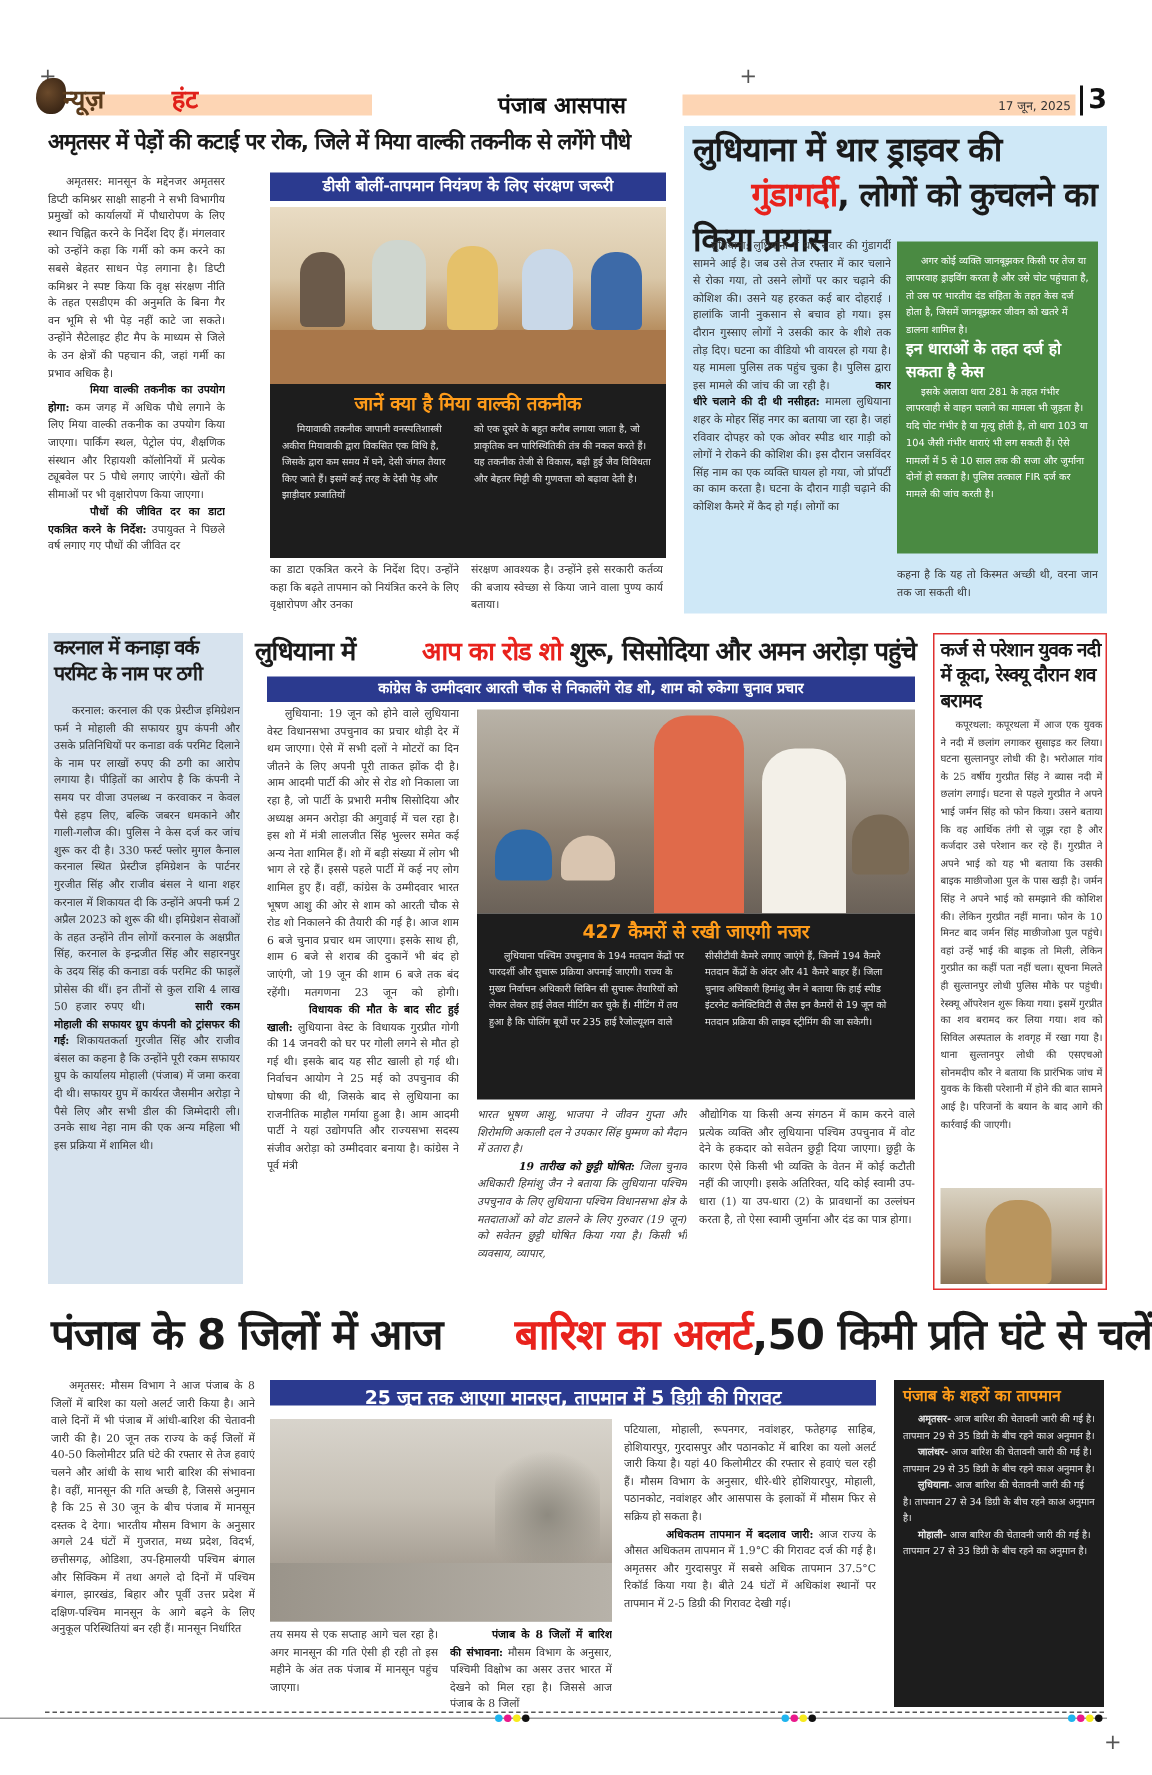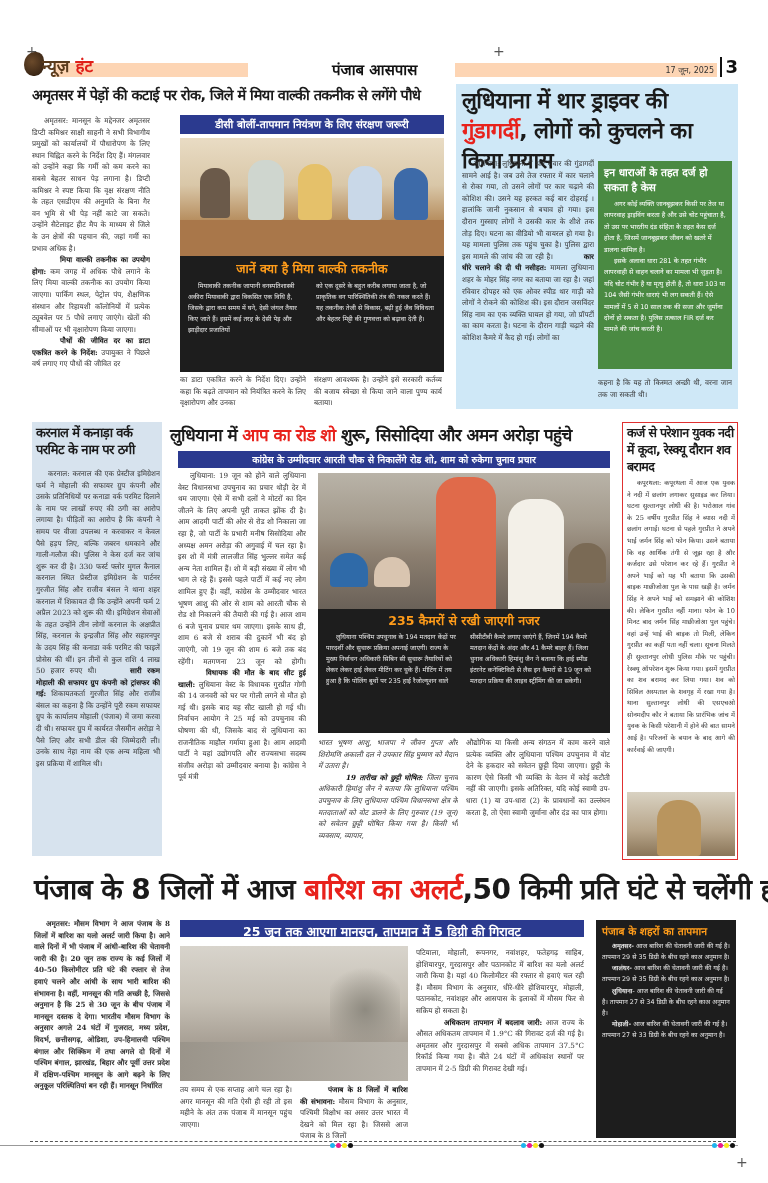--- a/index.html
+++ b/index.html
@@ -9,21 +9,21 @@
   .reg { position: absolute; font-size: 14px; color: #555; line-height: 1; }
   .masthead { position: absolute; left: 30px; top: 60px; width: 708px; height: 20px; }
   .mh-bar { position: absolute; top: 3px; height: 14px; background: #fdd5b4; }
   .logo { position: absolute; left: 12px; top: -6px; font: bold 17px "DejaVu Sans", sans-serif; color: #5a3b1c; }
   .logo .red { color: #e0201a; }
   .bird { position: absolute; left: -6px; top: -8px; width: 20px; height: 24px; background: radial-gradient(circle at 40% 40%, #6b4a2b, #2a1a0e); border-radius: 60% 40% 50% 50%; }
   .section-title { position: absolute; left: 302px; top: -1px; font: bold 15px "DejaVu Sans", sans-serif; color: #111; }
   .date { position: absolute; right: 16px; top: 4px; font-size: 8px; color: #333; }
   .pageno { position: absolute; right: 0; top: -3px; font: bold 18px "DejaVu Sans", sans-serif; color: #111; border-left: 2px solid #111; padding-left: 3px; line-height: 20px; }
   .hl { font-family: "DejaVu Sans", sans-serif; font-weight: bold; color: #1a1a1a; letter-spacing: -0.6px; }
-  .red { color: #e8221c; }
+  .red { color: #e8221c; margin-left: 39px; }
   .txt { font-family: "DejaVu Serif", serif; font-size: 7.2px; line-height: 11.6px; color: #333; text-align: justify; overflow: hidden; }
   .txt b { color: #111; margin-left: 16px; }
   .bluebar { background: #2b3a8f; color: #fff; font-weight: bold; text-align: center; font-family: "DejaVu Sans", sans-serif; }
   .photo { overflow: hidden; }
   .blackbox { background: #1d1d1d; color: #f2f2f2; }
   .blackbox .bt { color: #ff9c1a; font-weight: bold; text-align: center; font-family: "DejaVu Sans", sans-serif; }
   .blackbox .bx { font-family: "DejaVu Sans", sans-serif; font-size: 6.4px; line-height: 11px; color: #e8e8e8; }
   .greenbox { background: #4a8a42; color: #fff; }
   .lightblue { background: #cfe8f7; }
   .lightgray { background: #d7e3ee; }
@@ -90,22 +90,22 @@
   <span class="red">गुंडागर्दी</span><span>, लोगों को कुचलने का किया प्रयास</span>
 </div>
 
 <div class="abs txt" style="left:462px;top:158px;width:132px;height:246px;">
   <span style="padding-left:12px;">लुधियाना: लुधियाना में थार सवार की गुंडागर्दी सामने आई है। जब उसे तेज रफ्तार में कार चलाने से रोका गया, तो उसने लोगों पर कार चढ़ाने की कोशिश की। उसने यह हरकत कई बार दोहराई । हालांकि जानी नुकसान से बचाव हो गया। इस दौरान गुस्साए लोगों ने उसकी कार के शीशे तक तोड़ दिए। घटना का वीडियो भी वायरल हो गया है। यह मामला पुलिस तक पहुंच चुका है। पुलिस द्वारा इस मामले की जांच की जा रही है।</span>
   <b style="padding-left:12px;">कार धीरे चलाने की दी थी नसीहत:</b>
   <span>मामला लुधियाना शहर के मोहर सिंह नगर का बताया जा रहा है। जहां रविवार दोपहर को एक ओवर स्पीड थार गाड़ी को लोगों ने रोकने की कोशिश की। इस दौरान जसविंदर सिंह नाम का एक व्यक्ति घायल हो गया, जो प्रॉपर्टी का काम करता है। घटना के दौरान गाड़ी चढ़ाने की कोशिश कैमरे में कैद हो गई। लोगों का</span>
 </div>
 
 <div class="abs greenbox" style="left:598px;top:161px;width:134px;height:208px;padding:4px 6px;">
+  <div style="font-size:6.5px;line-height:11.4px;margin-top:4px;text-indent:10px;">अगर कोई व्यक्ति जानबूझकर किसी पर तेज या लापरवाह ड्राइविंग करता है और उसे चोट पहुंचाता है, तो उस पर भारतीय दंड संहिता के तहत केस दर्ज होता है, जिसमें जानबूझकर जीवन को खतरे में डालना शामिल है।</div>
   <div style="font-weight:bold;font-size:10.5px;line-height:15px;">इन धाराओं के तहत दर्ज हो सकता है केस</div>
-  <div style="font-size:6.5px;line-height:11.4px;margin-top:4px;text-indent:10px;">अगर कोई व्यक्ति जानबूझकर किसी पर तेज या लापरवाह ड्राइविंग करता है और उसे चोट पहुंचाता है, तो उस पर भारतीय दंड संहिता के तहत केस दर्ज होता है, जिसमें जानबूझकर जीवन को खतरे में डालना शामिल है।</div>
   <div style="font-size:6.5px;line-height:11.4px;text-indent:10px;">इसके अलावा धारा 281 के तहत गंभीर लापरवाही से वाहन चलाने का मामला भी जुड़ता है। यदि चोट गंभीर है या मृत्यु होती है, तो धारा 103 या 104 जैसी गंभीर धाराएं भी लग सकती हैं। ऐसे मामलों में 5 से 10 साल तक की सजा और जुर्माना दोनों हो सकता है। पुलिस तत्काल FIR दर्ज कर मामले की जांच करती है।</div>
 </div>
 <div class="abs txt" style="left:598px;top:377px;width:134px;height:26px;">कहना है कि यह तो किस्मत अच्छी थी, वरना जान तक जा सकती थी।</div>
 
 <div class="abs lightgray" style="left:32px;top:422px;width:130px;height:434px;"></div>
 <div class="abs hl" style="left:36px;top:424px;width:124px;font-size:13px;line-height:17px;">करनाल में कनाड़ा वर्क परमिट के नाम पर ठगी</div>
 <div class="abs txt" style="left:36px;top:468px;width:124px;height:386px;">
   <span style="padding-left:12px;">करनाल: करनाल की एक प्रेस्टीज इमिग्रेशन फर्म ने मोहाली की सफायर ग्रुप कंपनी और उसके प्रतिनिधियों पर कनाडा वर्क परमिट दिलाने के नाम पर लाखों रुपए की ठगी का आरोप लगाया है। पीड़ितों का आरोप है कि कंपनी ने समय पर वीजा उपलब्ध न करवाकर न केवल पैसे हड़प लिए, बल्कि जबरन धमकाने और गाली-गलौज की। पुलिस ने केस दर्ज कर जांच शुरू कर दी है। 330 फर्स्ट फ्लोर मुगल कैनाल करनाल स्थित प्रेस्टीज इमिग्रेशन के पार्टनर गुरजीत सिंह और राजीव बंसल ने थाना शहर करनाल में शिकायत दी कि उन्होंने अपनी फर्म 2 अप्रैल 2023 को शुरू की थी। इमिग्रेशन सेवाओं के तहत उन्होंने तीन लोगों करनाल के अक्षप्रीत सिंह, करनाल के इन्द्रजीत सिंह और सहारनपुर के उदय सिंह की कनाडा वर्क परमिट की फाइलें प्रोसेस की थीं। इन तीनों से कुल राशि 4 लाख 50 हजार रुपए थी।</span>
   <b style="padding-left:12px;">सारी रकम मोहाली की सफायर ग्रुप कंपनी को ट्रांसफर की गई:</b>
   <span>शिकायतकर्ता गुरजीत सिंह और राजीव बंसल का कहना है कि उन्होंने पूरी रकम सफायर ग्रुप के कार्यालय मोहाली (पंजाब) में जमा करवा दी थी। सफायर ग्रुप में कार्यरत जैसमीन अरोड़ा ने पैसे लिए और सभी डील की जिम्मेदारी ली। उनके साथ नेहा नाम की एक अन्य महिला भी इस प्रक्रिया में शामिल थी।</span>
@@ -126,21 +126,21 @@
 
 <div class="abs photo" style="left:318px;top:473px;width:292px;height:136px;background:linear-gradient(180deg,#b9b3a8 0%,#a49b8d 35%,#8c7f70 60%,#6a6158 100%);">
   <div style="position:absolute;left:118px;top:4px;width:60px;height:132px;background:#e06a4a;border-radius:22px 22px 0 0;"></div>
   <div style="position:absolute;left:190px;top:26px;width:56px;height:110px;background:#f3f0e8;border-radius:22px 22px 0 0;"></div>
   <div style="position:absolute;left:12px;top:80px;width:38px;height:34px;background:#2f6aa8;border-radius:18px 18px 4px 4px;"></div>
   <div style="position:absolute;left:56px;top:84px;width:36px;height:30px;background:#d9c5b0;border-radius:18px 18px 4px 4px;"></div>
   <div style="position:absolute;left:250px;top:70px;width:38px;height:40px;background:#7a6a55;border-radius:18px 18px 4px 4px;"></div>
 </div>
 
 <div class="abs blackbox" style="left:318px;top:609px;width:292px;height:124px;padding:3px 8px;">
-  <div class="bt" style="font-size:12.5px;line-height:18px;">235 कैमरों से रखी जाएगी नजर</div>
+  <div class="bt" style="font-size:12.5px;line-height:18px;">427 कैमरों से रखी जाएगी नजर</div>
   <div style="display:flex;gap:12px;margin-top:2px;">
     <div class="bx" style="width:132px;text-indent:10px;">लुधियाना पश्चिम उपचुनाव के 194 मतदान केंद्रों पर पारदर्शी और सुचारू प्रक्रिया अपनाई जाएगी। राज्य के मुख्य निर्वाचन अधिकारी सिबिन सी सुचारू तैयारियों को लेकर लेकर हाई लेवल मीटिंग कर चुके हैं। मीटिंग में तय हुआ है कि पोलिंग बूथों पर 235 हाई रैजोल्यूशन वाले</div>
     <div class="bx" style="width:132px;">सीसीटीवी कैमरे लगाए जाएंगे हैं, जिनमें 194 कैमरे मतदान केंद्रों के अंदर और 41 कैमरे बाहर हैं। जिला चुनाव अधिकारी हिमांशु जैन ने बताया कि हाई स्पीड इंटरनेट कनेक्टिविटी से लैस इन कैमरों से 19 जून को मतदान प्रक्रिया की लाइव स्ट्रीमिंग की जा सकेगी।</div>
   </div>
 </div>
 
 <div class="abs txt" style="left:318px;top:737px;width:140px;height:118px;font-style:italic;">
   <span>भारत भूषण आशु, भाजपा ने जीवन गुप्ता और शिरोमणि अकाली दल ने उपकार सिंह घुम्मण को मैदान में उतारा है।</span><br>
   <b style="padding-left:12px;">19 तारीख को छुट्टी घोषित:</b>
   <span>जिला चुनाव अधिकारी हिमांशु जैन ने बताया कि लुधियाना पश्चिम उपचुनाव के लिए लुधियाना पश्चिम विधानसभा क्षेत्र के मतदाताओं को वोट डालने के लिए गुरुवार (19 जून) को सवेतन छुट्टी घोषित किया गया है। किसी भी व्यवसाय, व्यापार,</span>
@@ -154,21 +154,21 @@
 </div>
 <div class="abs photo" style="left:627px;top:792px;width:108px;height:64px;background:linear-gradient(180deg,#d9d2c2 0%,#b7a58a 60%,#8a7558 100%);">
   <div style="position:absolute;left:30px;top:8px;width:44px;height:56px;background:#b9955e;border-radius:20px 20px 4px 4px;"></div>
 </div>
 
 <div class="abs hl" style="left:34px;top:873px;width:704px;font-size:28px;line-height:34px;white-space:nowrap;">
   <span>पंजाब के 8 जिलों में आज</span>
   <span class="red">बारिश का अलर्ट</span><span>,50 किमी प्रति घंटे से चलेंगी हवाएं</span>
 </div>
 
-<div class="abs txt" style="left:34px;top:918px;width:136px;height:222px;font-weight:bold;">
+<div class="abs txt" style="left:34px;top:918px;width:136px;height:222px;">
   <span style="padding-left:12px;">अमृतसर: मौसम विभाग ने आज पंजाब के 8 जिलों में बारिश का यलो अलर्ट जारी किया है। आने वाले दिनों में भी पंजाब में आंधी-बारिश की चेतावनी जारी की है। 20 जून तक राज्य के कई जिलों में 40-50 किलोमीटर प्रति घंटे की रफ्तार से तेज हवाएं चलने और आंधी के साथ भारी बारिश की संभावना है। वहीं, मानसून की गति अच्छी है, जिससे अनुमान है कि 25 से 30 जून के बीच पंजाब में मानसून दस्तक दे देगा। भारतीय मौसम विभाग के अनुसार अगले 24 घंटों में गुजरात, मध्य प्रदेश, विदर्भ, छत्तीसगढ़, ओडिशा, उप-हिमालयी पश्चिम बंगाल और सिक्किम में तथा अगले दो दिनों में पश्चिम बंगाल, झारखंड, बिहार और पूर्वी उत्तर प्रदेश में दक्षिण-पश्चिम मानसून के आगे बढ़ने के लिए अनुकूल परिस्थितियां बन रही हैं। मानसून निर्धारित</span>
 </div>
 
 <div class="abs bluebar" style="left:180px;top:920px;width:404px;height:17px;font-size:12.5px;line-height:23px;">25 जून तक आएगा मानसून, तापमान में 5 डिग्री की गिरावट</div>
 
 <div class="abs photo" style="left:180px;top:946px;width:228px;height:135px;background:linear-gradient(180deg,#d8d4cc 0%,#c6c0b5 40%,#a9a196 70%,#8b857c 100%);">
   <div style="position:absolute;left:150px;top:14px;width:70px;height:100px;background:radial-gradient(circle,#8e8a80 0%,rgba(142,138,128,0) 70%);"></div>
   <div style="position:absolute;left:0;top:96px;width:228px;height:39px;background:linear-gradient(90deg,#9a948a,#b7b2a9);"></div>
 </div>
 

